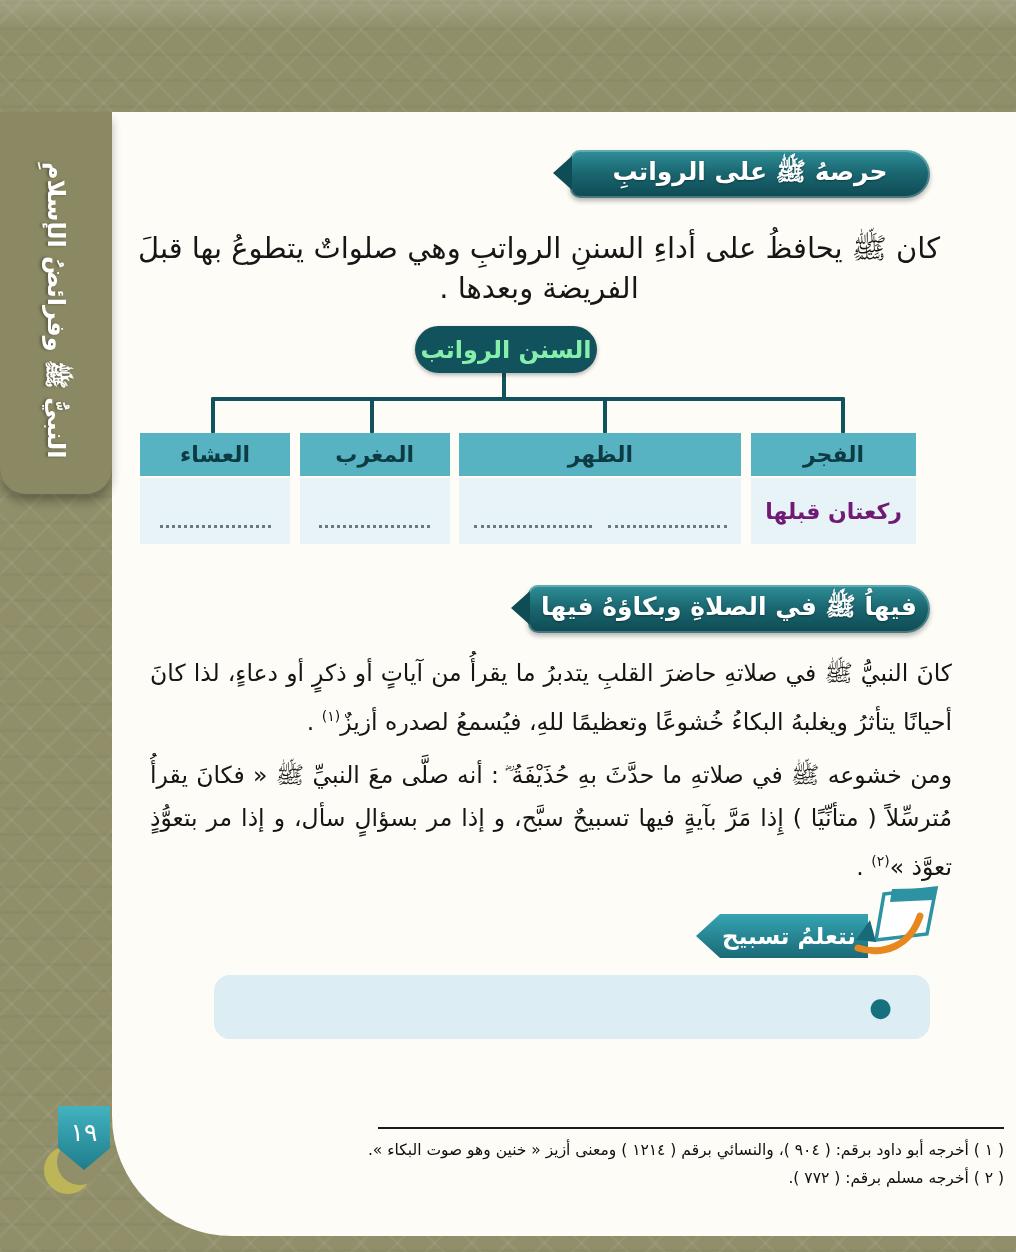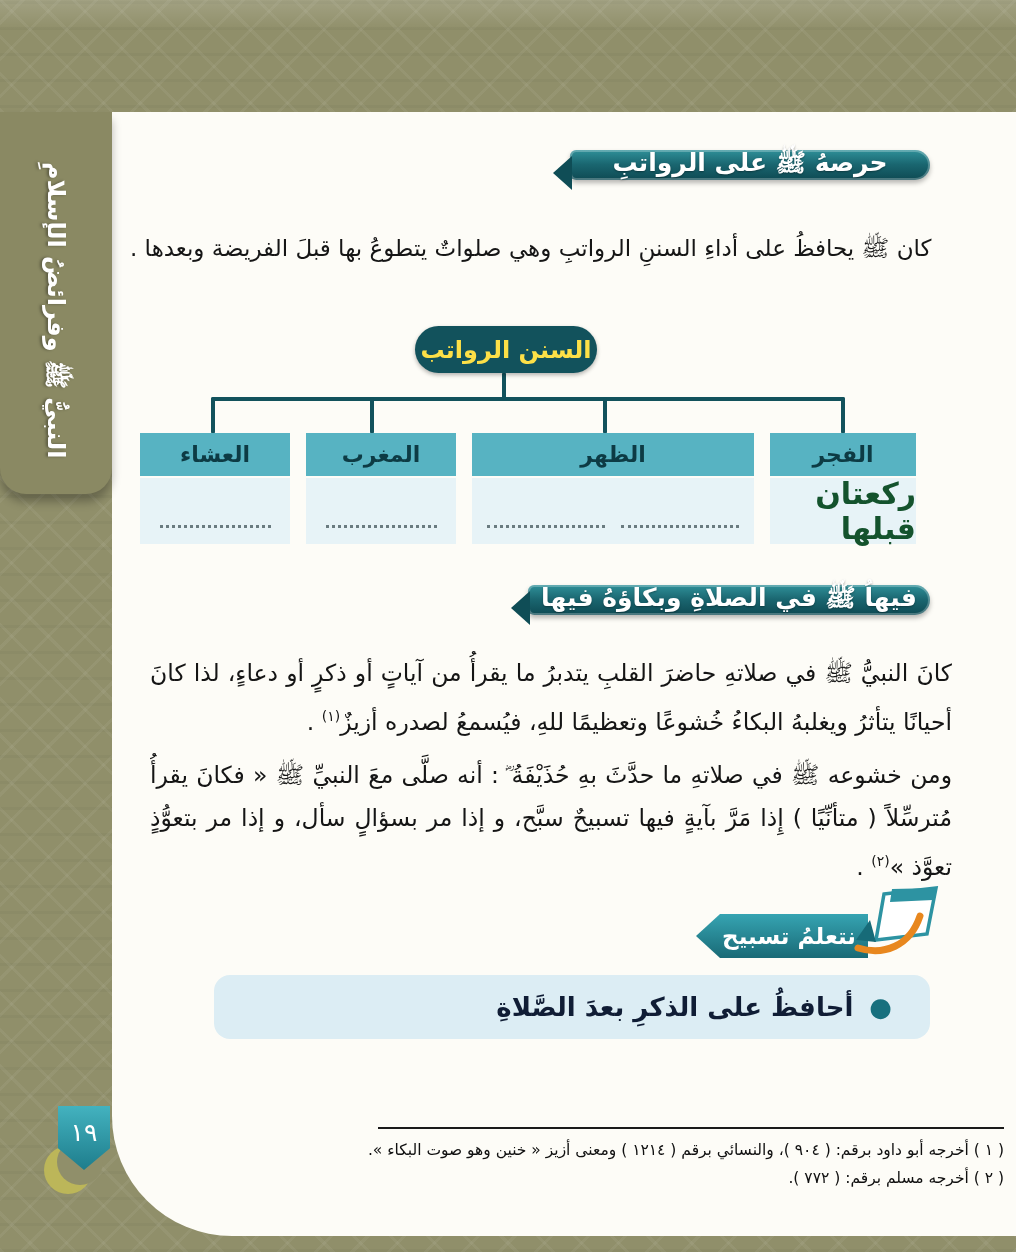--- a/index.html
+++ b/index.html
@@ -27,76 +27,76 @@
     box-shadow: 0 8px 10px rgba(0,0,0,.28);
     display: flex; justify-content: center; padding-top: 14px; z-index: 2;
   }
   .sidebar-title {
     writing-mode: vertical-rl; color: #ffffff; font-weight: bold;
     font-size: 24px; line-height: 1.25; letter-spacing: 1px;
     text-shadow: 0 2px 3px rgba(0,0,0,.35); text-align: center;
   }
 
   .banner {
-    position: absolute; height: 30px;
+    position: absolute; height: 48px;
     background: linear-gradient(180deg, #2f9099 0%, #1a6670 48%, #0e4a53 100%);
     border-radius: 10px 24px 24px 10px;
     display: flex; align-items: center; justify-content: center;
     color: #ffffff; font-weight: bold; font-size: 25px;
     box-shadow: inset 0 0 0 2px rgba(255,255,255,.25), 0 3px 5px rgba(0,0,0,.28);
     text-shadow: 0 1px 2px rgba(0,0,0,.35);
     z-index: 1;
   }
   .banner::before {
     content: ""; position: absolute; left: -17px; top: 6px;
     border-top: 17px solid transparent; border-bottom: 17px solid transparent;
     border-right: 19px solid #0f4d56;
   }
   .banner-1 { top: 150px; right: 86px; width: 360px; }
   .banner-2 { top: 585px; right: 86px; width: 402px; }
 
   .intro {
     position: absolute; top: 228px; right: 68px; left: 130px;
-    font-size: 23px; color: #161616; text-align: left; line-height: 40px;
+    font-size: 29px; color: #161616; text-align: center; line-height: 40px;
   }
 
   .diag-root {
     position: absolute; top: 326px; left: 415px; width: 182px; height: 47px;
     background: #12525c; border-radius: 24px;
     display: flex; align-items: center; justify-content: center;
-    color: #fde047; font-weight: bold; font-size: 24px;
+    color: #86efac; font-weight: bold; font-size: 24px;
     box-shadow: 0 2px 4px rgba(0,0,0,.3); z-index: 1;
   }
   .conn { position: absolute; background: #12525c; border-radius: 3px; }
   .conn-root-v { left: 502px; top: 372px; width: 4px; height: 28px; }
   .conn-h     { left: 211px; top: 397px; width: 634px; height: 4px; }
   .conn-v-1   { left: 841px; top: 397px; width: 4px; height: 37px; }
   .conn-v-2   { left: 603px; top: 397px; width: 4px; height: 37px; }
   .conn-v-3   { left: 370px; top: 397px; width: 4px; height: 37px; }
   .conn-v-4   { left: 211px; top: 397px; width: 4px; height: 37px; }
 
   .diag-columns {
     position: absolute; top: 433px; left: 140px; width: 776px;
     display: flex; justify-content: space-between;
   }
   .col { display: flex; flex-direction: column; }
-  .col-fajr { width: 146px; } .col-zuhr { width: 282px; }
+  .col-fajr { width: 165px; } .col-zuhr { width: 282px; }
   .col-maghrib { width: 150px; } .col-isha { width: 150px; }
   .col-header {
     height: 43px; background: #57b3c2; color: #0d3b44;
     font-weight: bold; font-size: 22px;
     display: flex; align-items: center; justify-content: center;
   }
   .col-body {
     height: 66px; background: #e7f3f7; margin-top: 2px;
     display: flex; justify-content: center;
   }
   .col-body.center { align-items: center; }
   .col-body.dots { align-items: flex-end; padding-bottom: 16px; gap: 16px; }
-  .cell-value { color: #14532d; font-weight: bold; font-size: 30px; }
+  .cell-value { color: #701a75; font-weight: bold; font-size: 22px; }
   .dot-line { display: inline-block; height: 1px; border-bottom: 3px dotted #6a7b80; width: 74%; }
   .dot-line.half { width: 42%; }
 
   .body-text {
     position: absolute; top: 652px; right: 64px; left: 126px;
     font-size: 23.5px; color: #151515; line-height: 43px; text-align: justify; margin-left: 24px;
   }
   .body-text p { margin-bottom: 10px; }
   .body-text sup { font-size: 14px; }
 
@@ -203,21 +203,20 @@
     <svg width="88" height="78" viewBox="0 0 88 78" xmlns="http://www.w3.org/2000/svg">
       <path d="M30 8 L82 2 L73 48 L22 54 Z" fill="#ffffff" stroke="#2d93a2" stroke-width="3.5"></path>
       <path d="M38 3 L82 2 L79 14 L36 16 Z" fill="#2d93a2"></path>
       <path d="M4 62 C 30 70 56 60 66 30" stroke="#e8871e" stroke-width="7" fill="none" stroke-linecap="round"></path>
       <path d="M16 34 L2 54 L22 56 Z" fill="#176b78"></path>
     </svg>
   </div>
 
   <div class="learn-box">
     <span class="learn-bullet">●</span>
-    <span class="learn-item">أحافظُ على الذكرِ بعدَ الصَّلاةِ</span>
   </div>
 
   <div class="footnote-rule"></div>
   <div class="footnotes">
     <div>( ١ ) أخرجه أبو داود برقم: ( ٩٠٤ )، والنسائي برقم ( ١٢١٤ ) ومعنى أزيز « خنين وهو صوت البكاء ».</div>
     <div>( ٢ ) أخرجه مسلم برقم: ( ٧٧٢ ).</div>
   </div>
 
   <div class="page-badge">
     <span>١٩</span>

